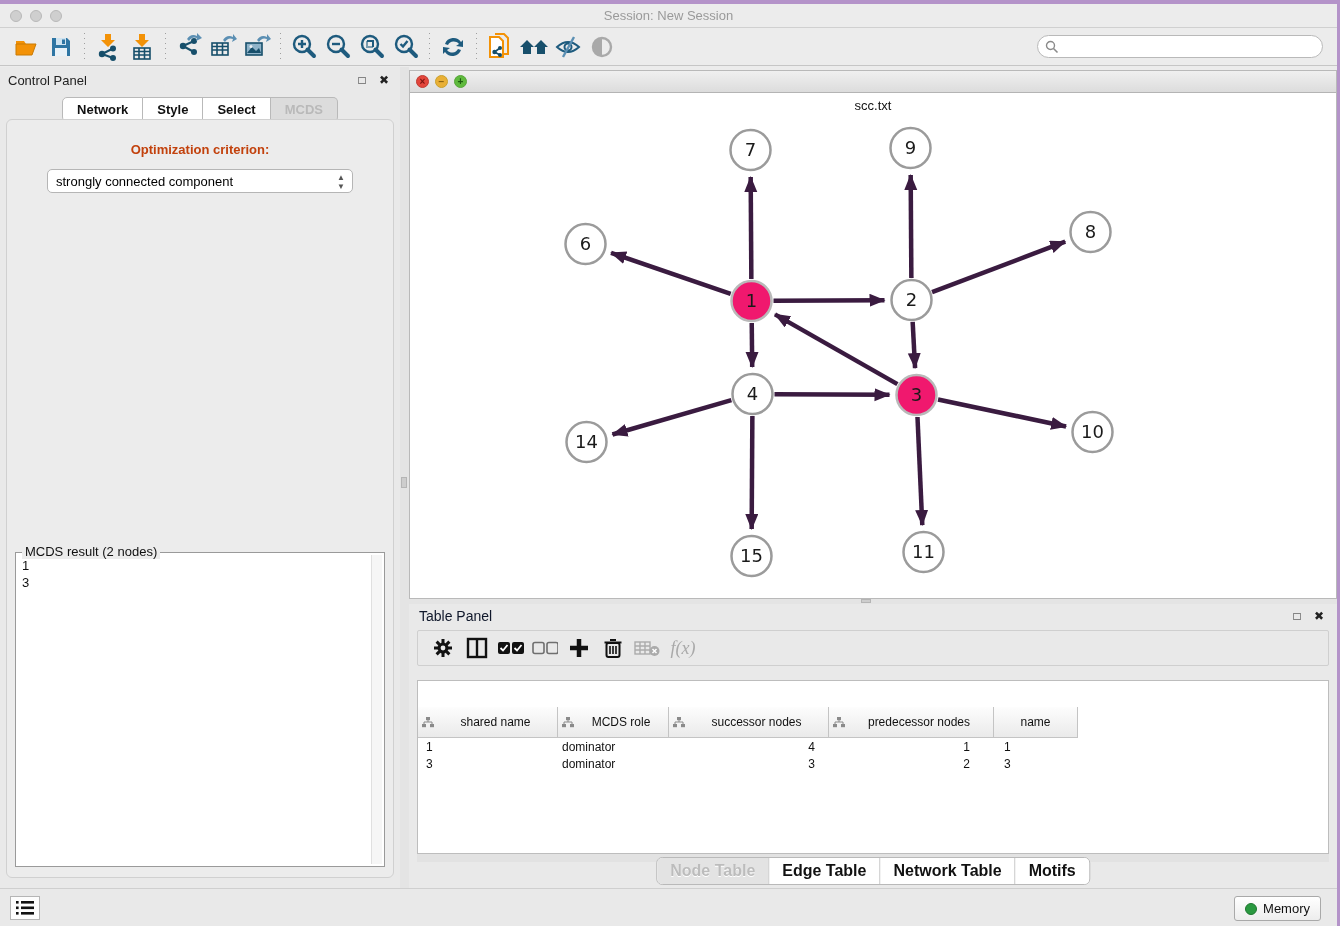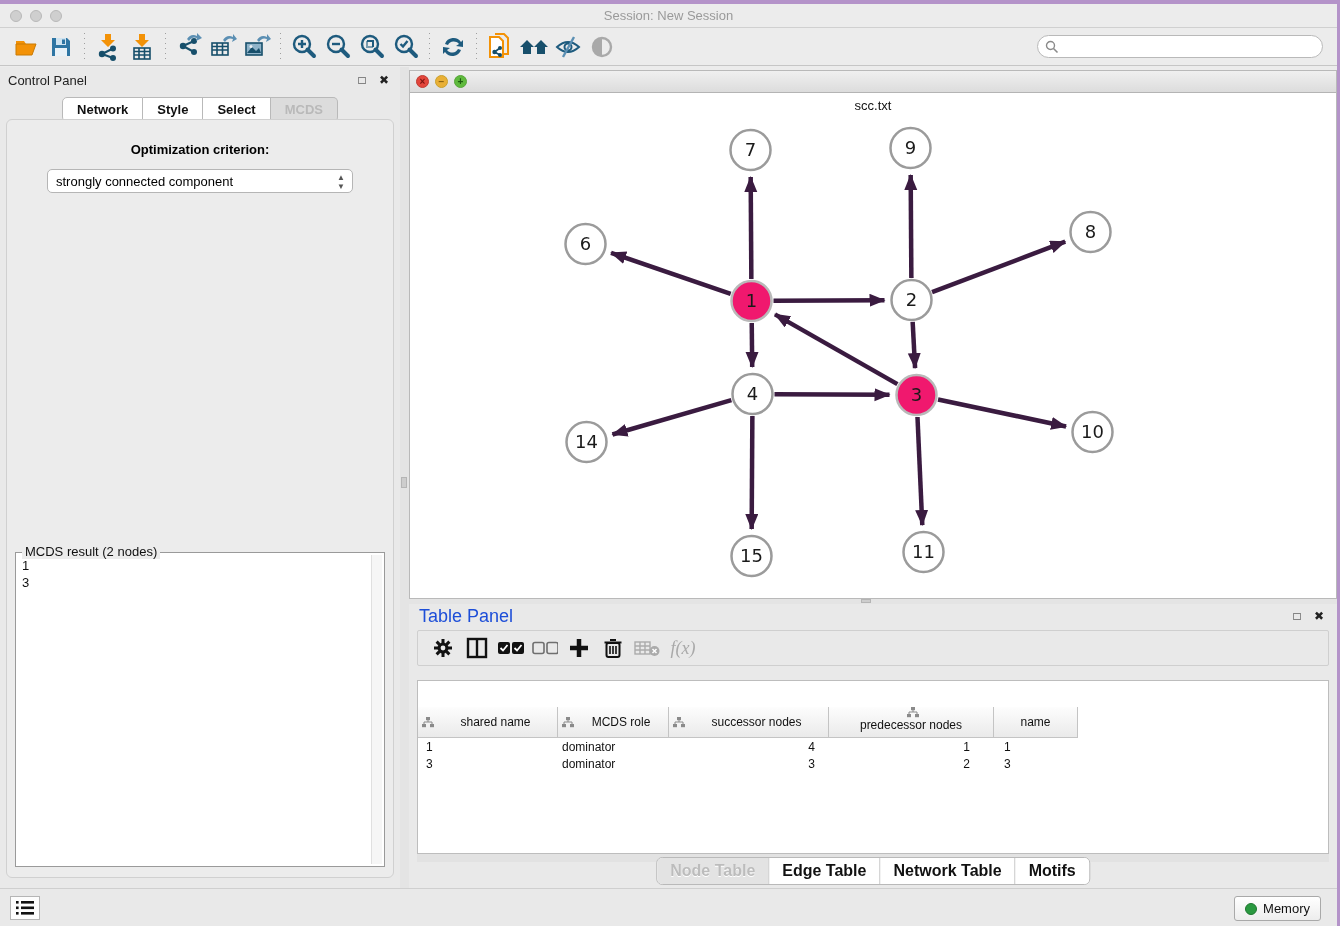--- a/index.html
+++ b/index.html
@@ -37,21 +37,21 @@
   .ph-btn { width:16px; height:16px; display:flex; align-items:center; justify-content:center;
     font-size:12px; color:#222; margin-left:6px; }
   #cp-tabs { display:flex; justify-content:center; margin-top:4px; }
   .seg { border:1px solid #b9b9b9; background:#fff; font-size:13px; font-weight:bold;
     padding:4px 14px; border-left-width:0; color:#111; }
   .seg:first-child { border-left-width:1px; border-radius:5px 0 0 5px; }
   .seg:last-child { border-radius:0 5px 5px 0; }
   .seg.sel { background:#dcdcdc; color:#b9b9b9; }
   #cp-inner { position:absolute; left:6px; right:6px; top:52px; bottom:10px;
     background:#ececec; border:1px solid #d0d0d0; border-radius:6px; padding-top:22px; }
-  #opt-label { text-align:center; font-size:13px; font-weight:bold; color:#000000; }
+  #opt-label { text-align:center; font-size:13px; font-weight:bold; color:#c2410c; }
   #opt-select { margin:12px 40px 0 40px; height:24px; background:#fff; border:1px solid #b5b5b5;
     border-radius:5px; display:flex; align-items:center; padding:0 8px; font-size:13px; position:relative; }
   #opt-select .chev { position:absolute; right:7px; top:3px; font-size:8px; color:#555; line-height:9px; text-align:center; }
   #cp-buttons { display:flex; justify-content:center; gap:16px; margin-top:14px; }
   .cp-btn { background:#fff; border:1px solid #b5b5b5; border-radius:5px; font-size:13px;
     font-weight:bold; padding:4px 16px; color:#111; }
   #mcds-box { position:absolute; left:8px; right:8px; top:432px; bottom:10px;
     border:1px solid #9a9a9a; background:#fff; }
   #mcds-legend { position:absolute; top:-9px; left:6px; background:#ececec;
     font-size:13px; padding:0 3px; color:#111; }
@@ -82,21 +82,21 @@
   #graph-svg { position:absolute; left:0; top:22px; width:100%; height:505px; }
 
   
   #h-divider { position:absolute; left:0; right:0; top:532px; height:5px; background:#e4e4e4; }
   #h-grip { position:absolute; left:452px; top:0; width:10px; height:4px;
     background:#cdcdcd; border:1px solid #b5b5b5; }
 
   
   #table-panel { position:absolute; left:0; right:0; top:537px; bottom:0; background:#e9e9e9; }
   #tp-head { height:24px; display:flex; align-items:center; padding:0 10px; }
-  #tp-head .ph-title { font-size:18px; color:#1d4ed8; flex:1; }
+  #tp-head .ph-title { font-size:14px; color:#0f172a; flex:1; }
   #tp-toolbar { margin:2px 8px 0 8px; height:36px; border:1px solid #cfcfcf;
     background:#e9e9e9; border-radius:2px; display:flex; align-items:center; padding-left:10px; gap:4px; }
   .tpt-btn { width:30px; height:30px; display:flex; align-items:center; justify-content:center; }
   #fx-label { font-size:18px; font-style:italic; color:#a9a9a9;
     font-family:"Liberation Serif","DejaVu Serif",serif; padding-left:4px; }
   #table-box { position:absolute; left:8px; right:8px; top:76px; bottom:34px;
     background:#fff; border:1px solid #bdbdbd; overflow:hidden; }
   #table-header { display:flex; height:31px;margin-top:26px; }
   .th-cell { background:linear-gradient(#fdfdfd,#eaeaea); border-right:1px solid #c4c4c4;
     border-bottom:1px solid #c4c4c4; display:flex; align-items:center; font-size:12px; color:#111; }
@@ -483,21 +483,21 @@
                 <svg class="tree-ico" width="12" height="11" viewBox="0 0 12 11">
                   <g fill="#8a8a8a">
                     <rect x="4" y="0" width="4" height="3.2"></rect>
                     <rect x="0" y="7" width="4" height="3.2"></rect>
                     <rect x="8" y="7" width="4" height="3.2"></rect>
                   </g>
                   <path d="M6 3 V5 M2 7 V5 H10 V7" stroke="#8a8a8a" stroke-width="1" fill="none"></path>
                 </svg>
                 <span class="th-label">successor nodes</span>
               </div>
-              <div class="th-cell" style="width: 165px; flex-direction: column;">
+              <div class="th-cell" style="width: 165px;">
                 <svg class="tree-ico" width="12" height="11" viewBox="0 0 12 11">
                   <g fill="#8a8a8a">
                     <rect x="4" y="0" width="4" height="3.2"></rect>
                     <rect x="0" y="7" width="4" height="3.2"></rect>
                     <rect x="8" y="7" width="4" height="3.2"></rect>
                   </g>
                   <path d="M6 3 V5 M2 7 V5 H10 V7" stroke="#8a8a8a" stroke-width="1" fill="none"></path>
                 </svg>
                 <span class="th-label">predecessor nodes</span>
               </div>

